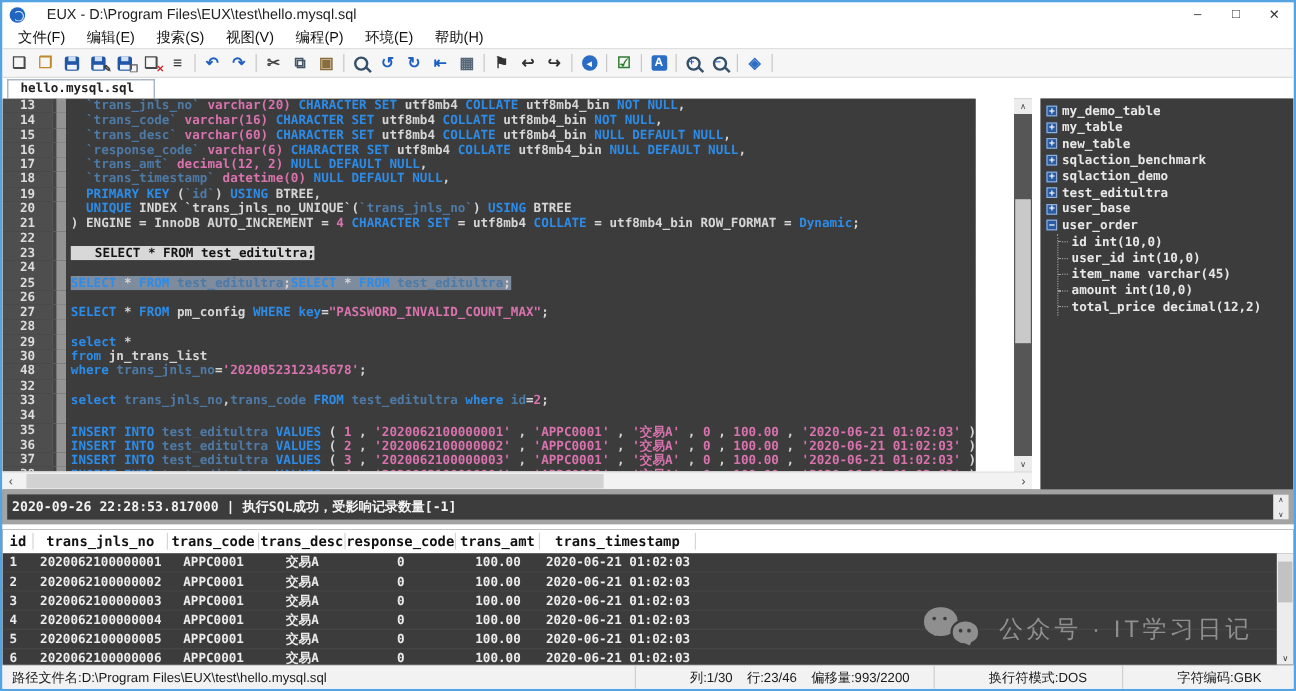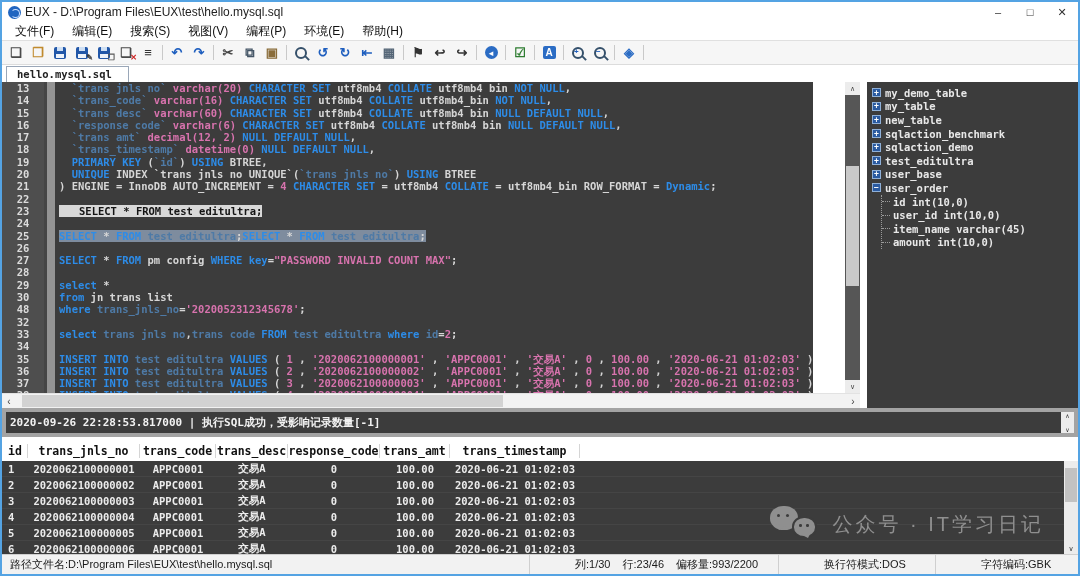--- a/index.html
+++ b/index.html
@@ -1,19 +1,19 @@
 <!DOCTYPE html>
 <html><head>
 <meta charset="utf-8">
 <style>
   html,body{margin:0;padding:0;background:#888;}
   .window{width:1080px;height:576px;box-sizing:border-box;border:2px solid #54a3e3;background:#fff;
     display:flex;flex-direction:column;font-family:"Liberation Sans",sans-serif;overflow:hidden;}
   
-  .titlebar{height:20px;flex:none;display:flex;align-items:center;padding-left:6px;gap:4px;background:#fff;}
+  .titlebar{height:20px;flex:none;display:flex;align-items:center;padding-left:6px;gap:18px;background:#fff;}
   .app-icon{width:13px;height:13px;border-radius:50%;background:#2065c0;flex:none;position:relative;}
   .app-icon::after{content:"";position:absolute;left:3px;top:3px;width:7px;height:7px;border-radius:50%;border:1.5px solid #cfe2ff;border-left-color:transparent;}
   .title-text{font-size:12px;color:#222;white-space:nowrap;}
   .win-controls{margin-left:auto;display:flex;height:100%;}
   .wbtn{width:32px;display:flex;align-items:center;justify-content:center;font-size:11px;color:#333;}
   
   .menubar{height:18px;flex:none;display:flex;align-items:center;background:#fff;padding-left:4px;font-size:12px;color:#111;}
   .menu-item{padding:0 9px;white-space:nowrap;}
   
   .toolbar{height:23px;flex:none;display:flex;align-items:center;background:#f6f6f6;border-top:1px solid #e0e0e0;border-bottom:1px solid #dcdcdc;padding-left:3px;}
@@ -326,20 +326,24 @@
             <span class="tree-label">user_id int(10,0)</span>
           </div>
           <div class="tree-child">
             <span class="tree-dash"></span>
             <span class="tree-label">item_name varchar(45)</span>
           </div>
           <div class="tree-child">
             <span class="tree-dash"></span>
             <span class="tree-label">amount int(10,0)</span>
           </div>
+          <div class="tree-child">
+            <span class="tree-dash"></span>
+            <span class="tree-label">total_price decimal(12,2)</span>
+          </div>
         </div>
       </div>
   </div>
 
   <div class="console">
     <div class="console-msg">2020-09-26 22:28:53.817000 | 执行SQL成功，受影响记录数量[-1]</div>
     <div class="console-scroll">
         <span>∧</span>
         <span>∨</span>
       </div>

